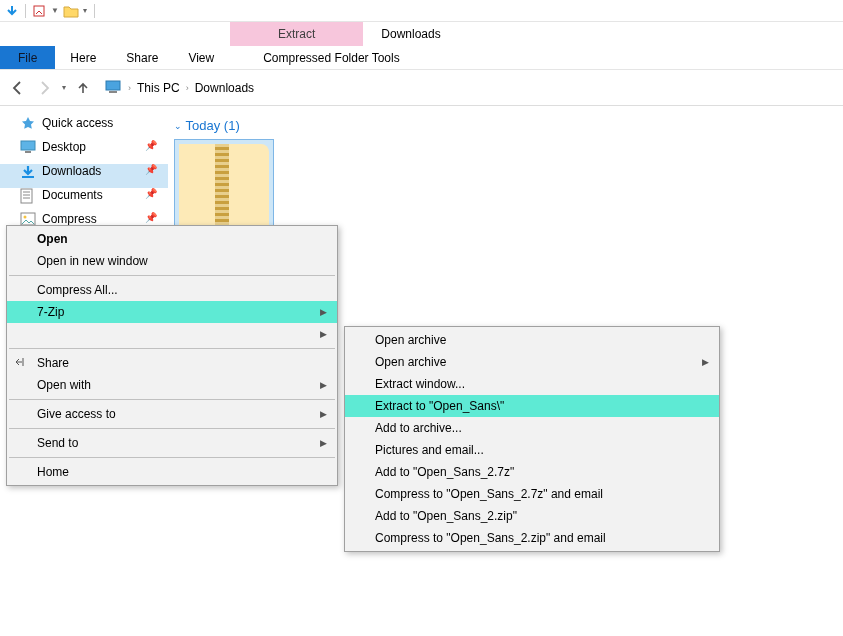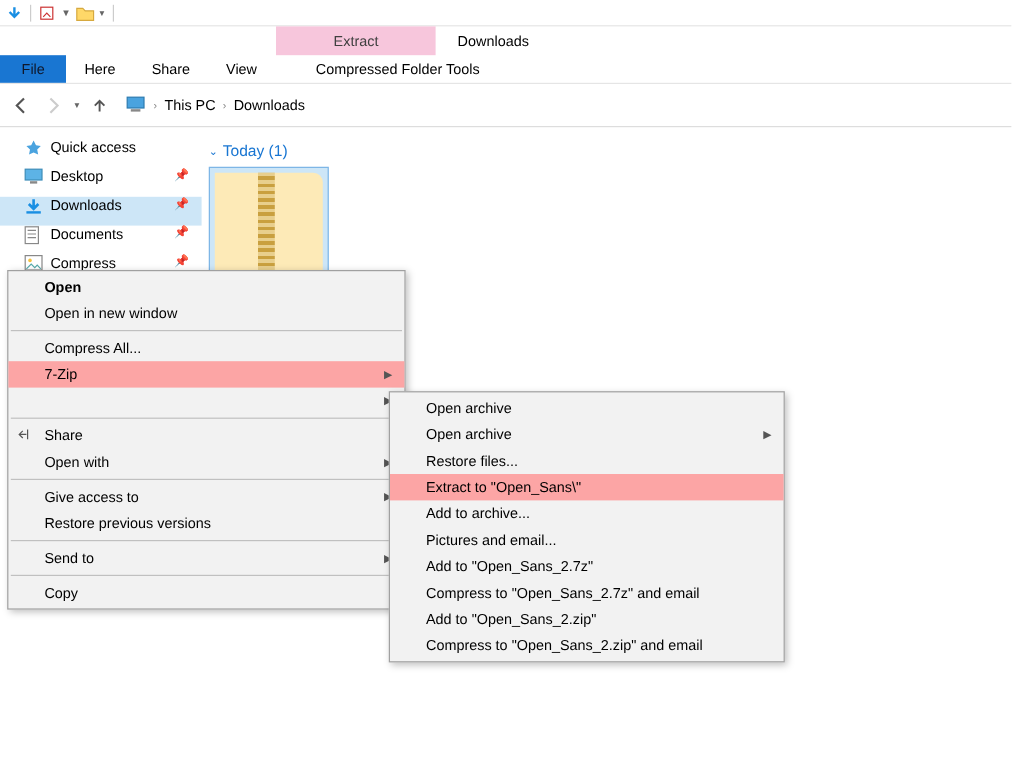--- a/index.html
+++ b/index.html
@@ -43,23 +43,23 @@
     .group-caret { font-size: 9px; color: #1976d2; }
     .item-grid { display: flex; flex-wrap: wrap; }
     .file-item { width: 100px; padding: 4px; text-align: center; cursor: pointer; }
     .file-item.selected { background: #cde6f7; border: 1px solid #7eb6e6; }
     .file-thumb { width: 90px; height: 90px; background: #fdeab7; border-radius: 0 8px 0 0; position: relative; margin-bottom: 4px; display: flex; align-items: center; justify-content: center; }
     .file-thumb::before { content: ''; position: absolute; left: 40%; top: 0; bottom: 0; width: 14px; background: repeating-linear-gradient(0deg, #c9a03f 0 3px, #e8cf8d 3px 6px); }
     .file-name { font-size: 12px; word-break: break-all; }
     
     .context-menu { position: absolute; background: #f2f2f2; border: 1px solid #a0a0a0; box-shadow: 2px 2px 6px rgba(0,0,0,0.25); font-size: 12px; padding: 2px 0; }
     .cm1 { left: 6px; top: 225px; width: 332px; }
-    .cm2 { left: 324px; top: 326px; width: 330px; }
+    .cm2 { left: 344px; top: 326px; width: 376px; }
     .cm-item { display: flex; align-items: center; height: 22px; padding: 0 28px 0 30px; cursor: pointer; position: relative; }
-    .cm-item:hover, .cm-item.hovered { background: #fca5a5; }
+    .cm-item:hover, .cm-item.hovered { background: #5eead4; }
     .cm-item.bold { font-weight: 600; }
     .cm-sep { height: 1px; background: #c0c0c0; margin: 3px 2px; }
     .cm-arrow { position: absolute; right: 10px; font-size: 9px; color: #555; }
     .cm-iconcol { position: absolute; left: 6px; width: 16px; height: 16px; }
     
     svg { display: block; }
   </style>
 </head>
 <body>
 
@@ -232,44 +232,41 @@
   </div>
   <div class="cm-item">
       <span>Open with</span>
       <span class="cm-arrow">▶</span>
     </div>
   <div class="cm-sep"></div>
   <div class="cm-item">
       <span>Give access to</span>
       <span class="cm-arrow">▶</span>
     </div>
-  <div class="cm-item">
-      <span>Restore previous versions</span>
-    </div>
   <div class="cm-sep"></div>
   <div class="cm-item">
       <span>Send to</span>
       <span class="cm-arrow">▶</span>
     </div>
   <div class="cm-sep"></div>
   <div class="cm-item">
-      <span>Copy</span>
+      <span>Home</span>
     </div>
 </div>
 
 <div class="context-menu cm2">
   <div class="cm-item">
       <span>Open archive</span>
     </div>
   <div class="cm-item">
       <span>Open archive</span>
       <span class="cm-arrow">▶</span>
     </div>
   <div class="cm-item">
-      <span>Restore files...</span>
+      <span>Extract window...</span>
     </div>
   <div class="cm-item hovered">
       <span>Extract to "Open_Sans\"</span>
     </div>
   <div class="cm-item">
       <span>Add to archive...</span>
     </div>
   <div class="cm-item">
       <span>Pictures and email...</span>
     </div>

